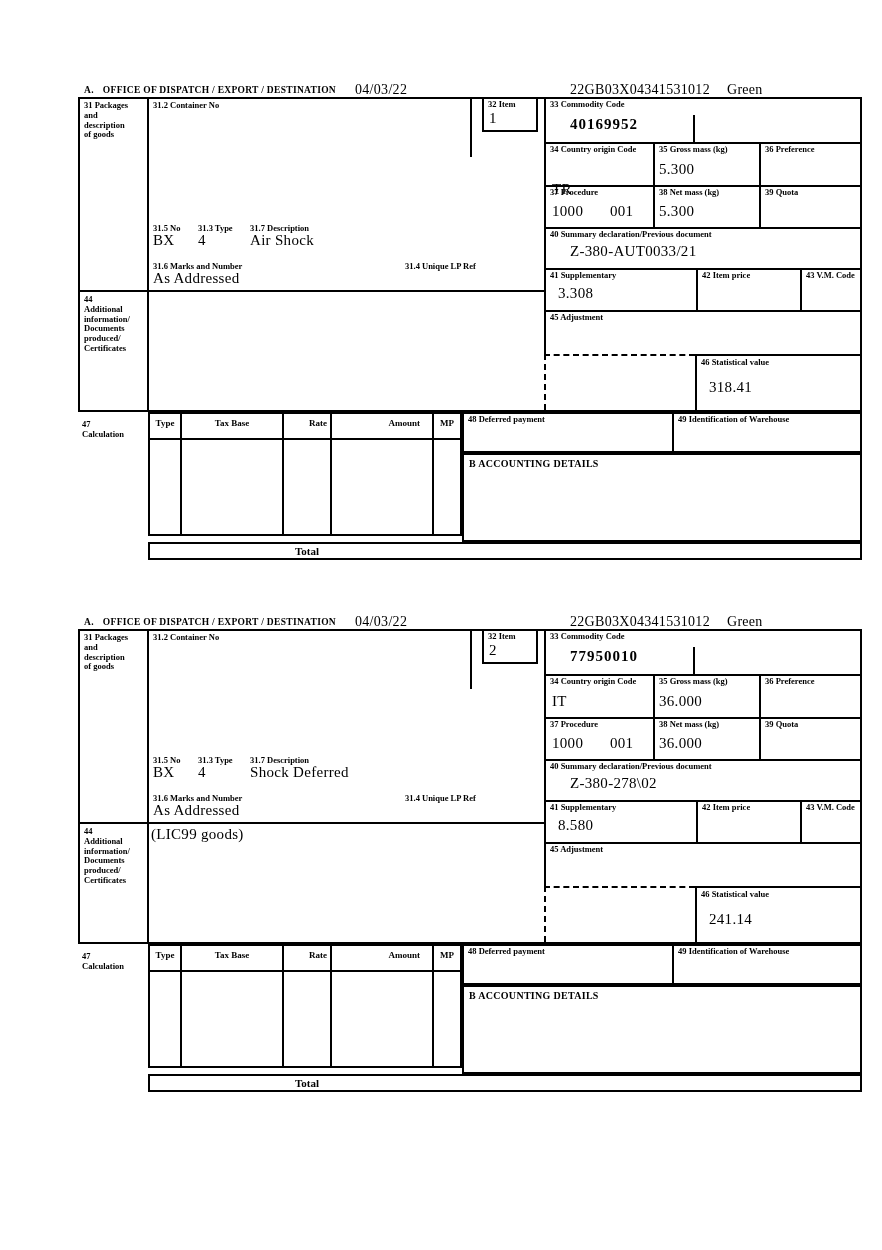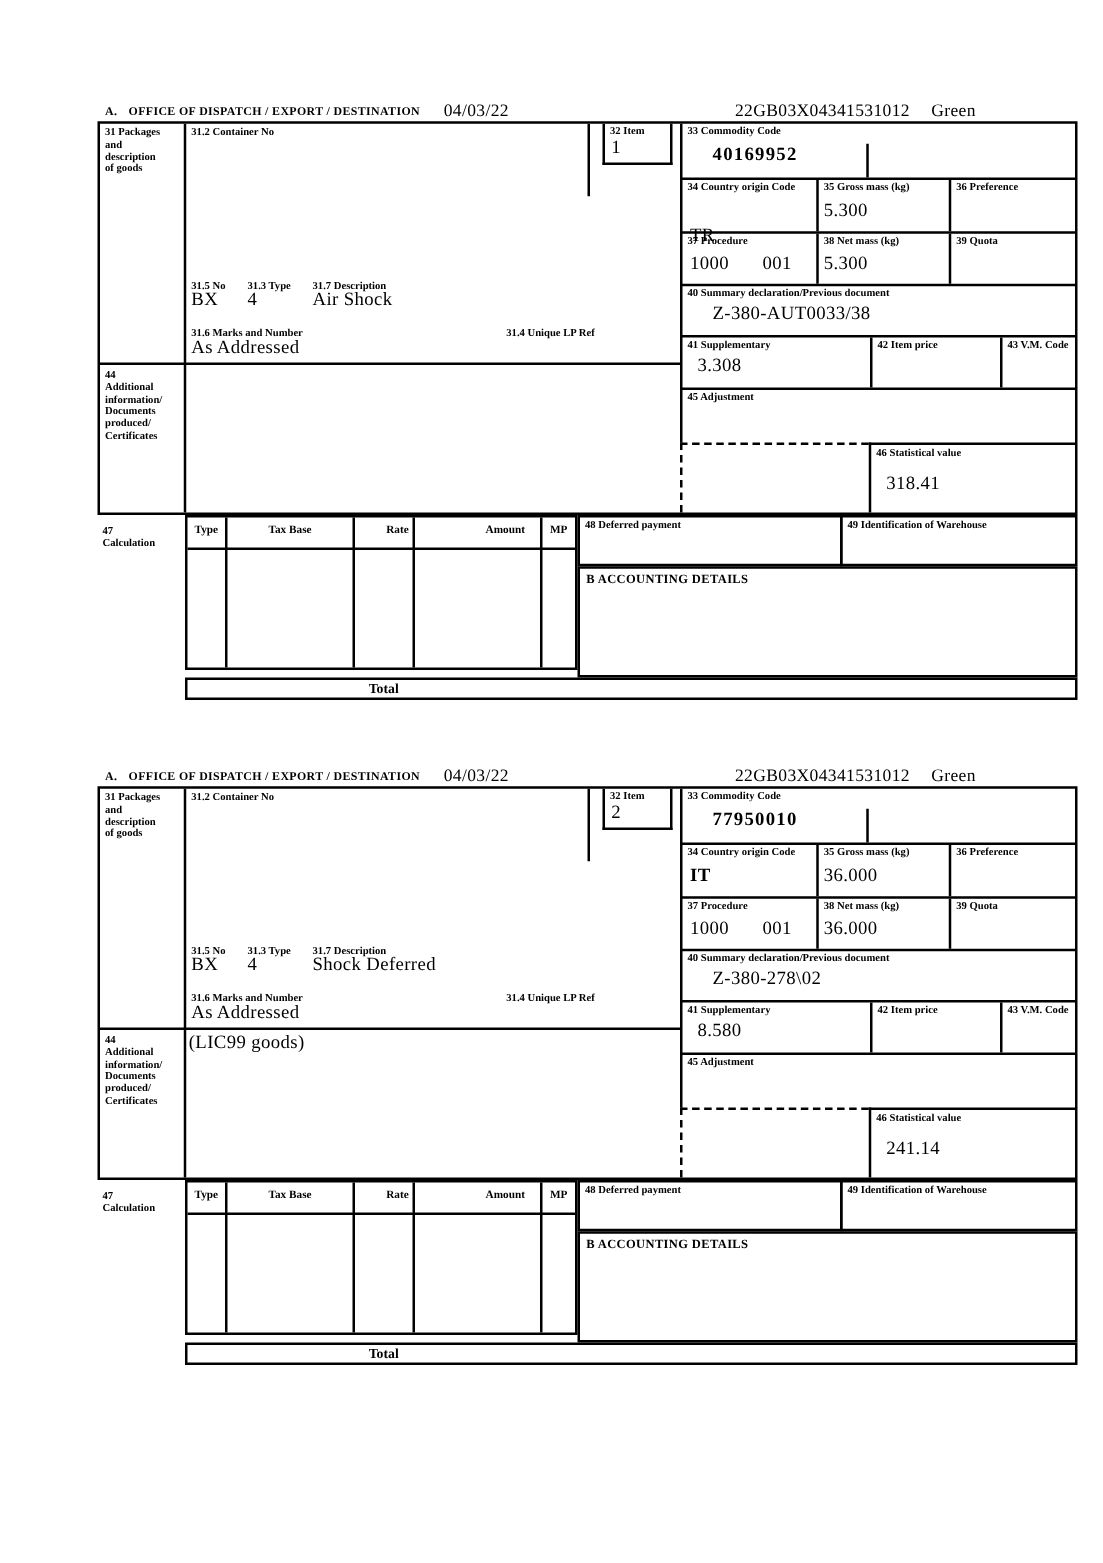--- a/index.html
+++ b/index.html
@@ -13,21 +13,21 @@
   .val{position:absolute;font-size:15px;line-height:1;letter-spacing:.3px;white-space:nowrap;}
   .sp{letter-spacing:1px;font-weight:bold;}
   .hline{position:absolute;height:2px;background:#000;}
   .vline{position:absolute;width:2px;background:#000;}
   .vdash{position:absolute;width:0;border-left:2px dashed #000;}
   .hdash{position:absolute;height:0;border-top:2px dashed #000;}
 
   .office-line{position:absolute;left:6px;top:3px;display:flex;gap:9px;
                font-size:9.5px;font-weight:bold;letter-spacing:.3px;}
   .hdr-date{position:absolute;left:277px;top:0;font-size:14px;letter-spacing:.3px;}
-  .hdr-mrn{position:absolute;left:510px;top:0;font-size:14px;letter-spacing:.3px;display:flex;gap:17px;}
+  .hdr-mrn{position:absolute;left:492px;top:0;font-size:14px;letter-spacing:.3px;display:flex;gap:17px;}
 
   .main-box{position:absolute;left:0;top:15px;width:784px;height:315px;
             border:2px solid #000;box-sizing:border-box;}
   .item-box{position:absolute;left:402px;top:0;width:56px;height:33px;
             border-left:2px solid #000;border-right:2px solid #000;border-bottom:2px solid #000;
             box-sizing:border-box;}
   .rcol{position:absolute;left:464px;top:0;width:316px;height:311px;}
   .rrow{position:absolute;left:0;width:316px;border-bottom:2px solid #000;box-sizing:border-box;}
   .norow{position:absolute;left:0;width:316px;box-sizing:border-box;}
   .box46{position:absolute;left:151px;top:255px;width:165px;height:56px;
@@ -126,21 +126,21 @@
           <div class="lbl" style="left:6px;top:1px;">37 Procedure</div>
           <div class="lbl" style="left:115px;top:1px;">38 Net mass (kg)</div>
           <div class="lbl" style="left:221px;top:1px;">39 Quota</div>
           <div class="val" style="left:8px;top:17px;">1000</div>
           <div class="val" style="left:66px;top:17px;">001</div>
           <div class="val" style="left:115px;top:17px;">5.300</div>
         </div>
 
         <div class="rrow" style="top:130px;height:41px;">
           <div class="lbl" style="left:6px;top:1px;">40 Summary declaration/Previous document</div>
-          <div class="val" style="left:26px;top:15px;">Z-380-AUT0033/38</div>
+          <div class="val" style="left:26px;top:15px;">Z-380-AUT0033/21</div>
         </div>
 
         <div class="rrow" style="top:171px;height:42px;">
           <div class="vline" style="left:152px;top:0;height:40px;"></div>
           <div class="vline" style="left:256px;top:0;height:40px;"></div>
           <div class="lbl" style="left:6px;top:1px;">41 Supplementary</div>
           <div class="lbl" style="left:158px;top:1px;">42 Item price</div>
           <div class="lbl" style="left:262px;top:1px;">43 V.M. Code</div>
           <div class="val" style="left:14px;top:16px;">3.308</div>
         </div>
@@ -246,21 +246,21 @@
           <div class="val sp" style="left:26px;top:18px;">77950010</div>
           <div class="vline" style="left:149px;top:16px;height:27px;"></div>
         </div>
 
         <div class="rrow" style="top:45px;height:43px;">
           <div class="vline" style="left:109px;top:0;height:41px;"></div>
           <div class="vline" style="left:215px;top:0;height:41px;"></div>
           <div class="lbl" style="left:6px;top:1px;">34 Country origin Code</div>
           <div class="lbl" style="left:115px;top:1px;">35 Gross mass (kg)</div>
           <div class="lbl" style="left:221px;top:1px;">36 Preference</div>
-          <div class="val" style="left:8px;top:18px;font-weight:bold;">IT</div>
+          <div class="val" style="left:8px;top:18px;">IT</div>
           <div class="val" style="left:115px;top:18px;">36.000</div>
         </div>
 
         <div class="rrow" style="top:88px;height:42px;">
           <div class="vline" style="left:109px;top:0;height:40px;"></div>
           <div class="vline" style="left:215px;top:0;height:40px;"></div>
           <div class="lbl" style="left:6px;top:1px;">37 Procedure</div>
           <div class="lbl" style="left:115px;top:1px;">38 Net mass (kg)</div>
           <div class="lbl" style="left:221px;top:1px;">39 Quota</div>
           <div class="val" style="left:8px;top:17px;">1000</div>

